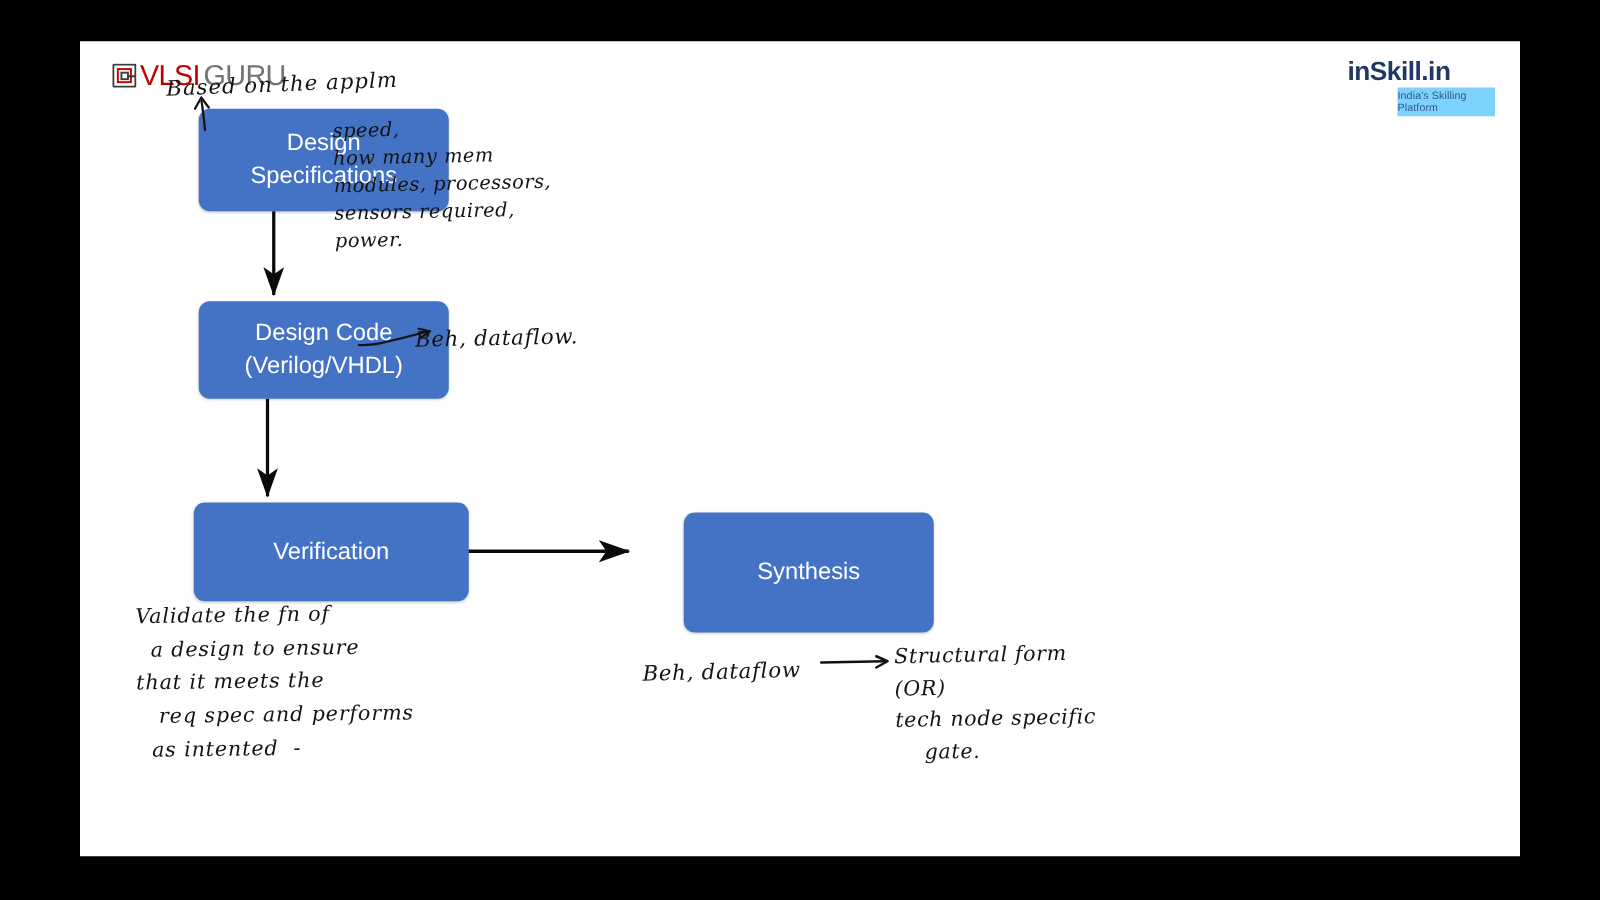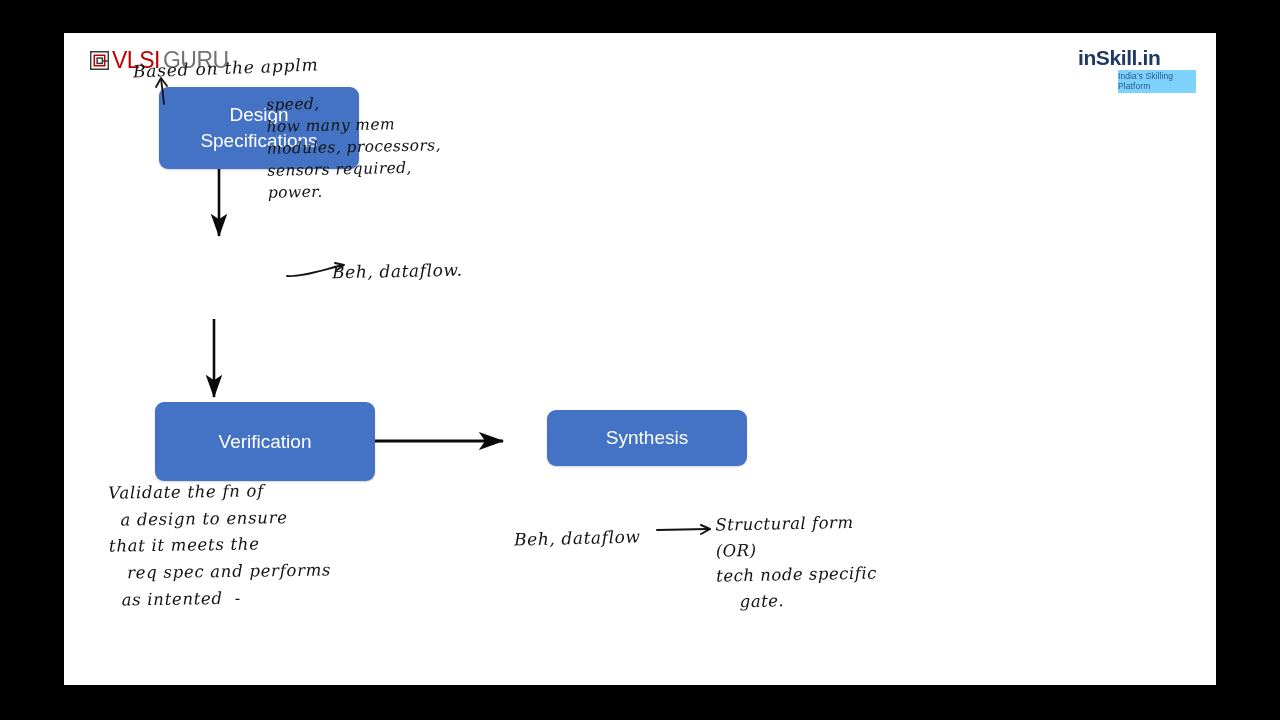--- a/index.html
+++ b/index.html
@@ -95,21 +95,21 @@
     text-align: center;
     font-family: "Liberation Sans", sans-serif;
     font-size: 19px;
     line-height: 26px;
     box-shadow: 0 1px 2px rgba(0,0,0,0.18);
     margin-left: 40px;
   }
   #box-design-spec { left: 55px;  top:  54px; width: 200px; height: 82px; }
   #box-design-code { left: 55px;  top: 208px; width: 200px; height: 78px; }
   #box-verification{ left: 51px;  top: 369px; width: 220px; height: 79px; }
-  #box-synthesis   { left: 443px; top: 377px; width: 200px; height: 56px; }
+  #box-synthesis   { left: 443px; top: 377px; width: 200px; height: 96px; }
 
   
   #connectors {
     position: absolute;
     left: 0; top: 0;
     width: 1152px;
     height: 652px;
     pointer-events: none;
   }
 
@@ -211,20 +211,23 @@
 
       <line x1="150" y1="286" x2="150" y2="364" stroke="#0A0A0A" stroke-width="2.6" marker-end="url(#ah)"></line>
 
       <line x1="251" y1="408" x2="439" y2="408" stroke="#0A0A0A" stroke-width="2.8" marker-end="url(#ah)"></line>
     </svg>
 
     <div class="flow-box" id="box-design-spec">
       <span><span>Design</span><br><span>Specifications</span></span>
     </div>
 
+    <div class="flow-box" id="box-design-code">
+      <span><span>Design Code</span><br><span>(Verilog/VHDL)</span></span>
+    </div>
 
     <div class="flow-box" id="box-verification">
       <span>Verification</span>
     </div>
 
     <div class="flow-box" id="box-synthesis">
       <span>Synthesis</span>
     </div>
 
     <div class="hand" id="hw-based-on">Based on the applm</div>

